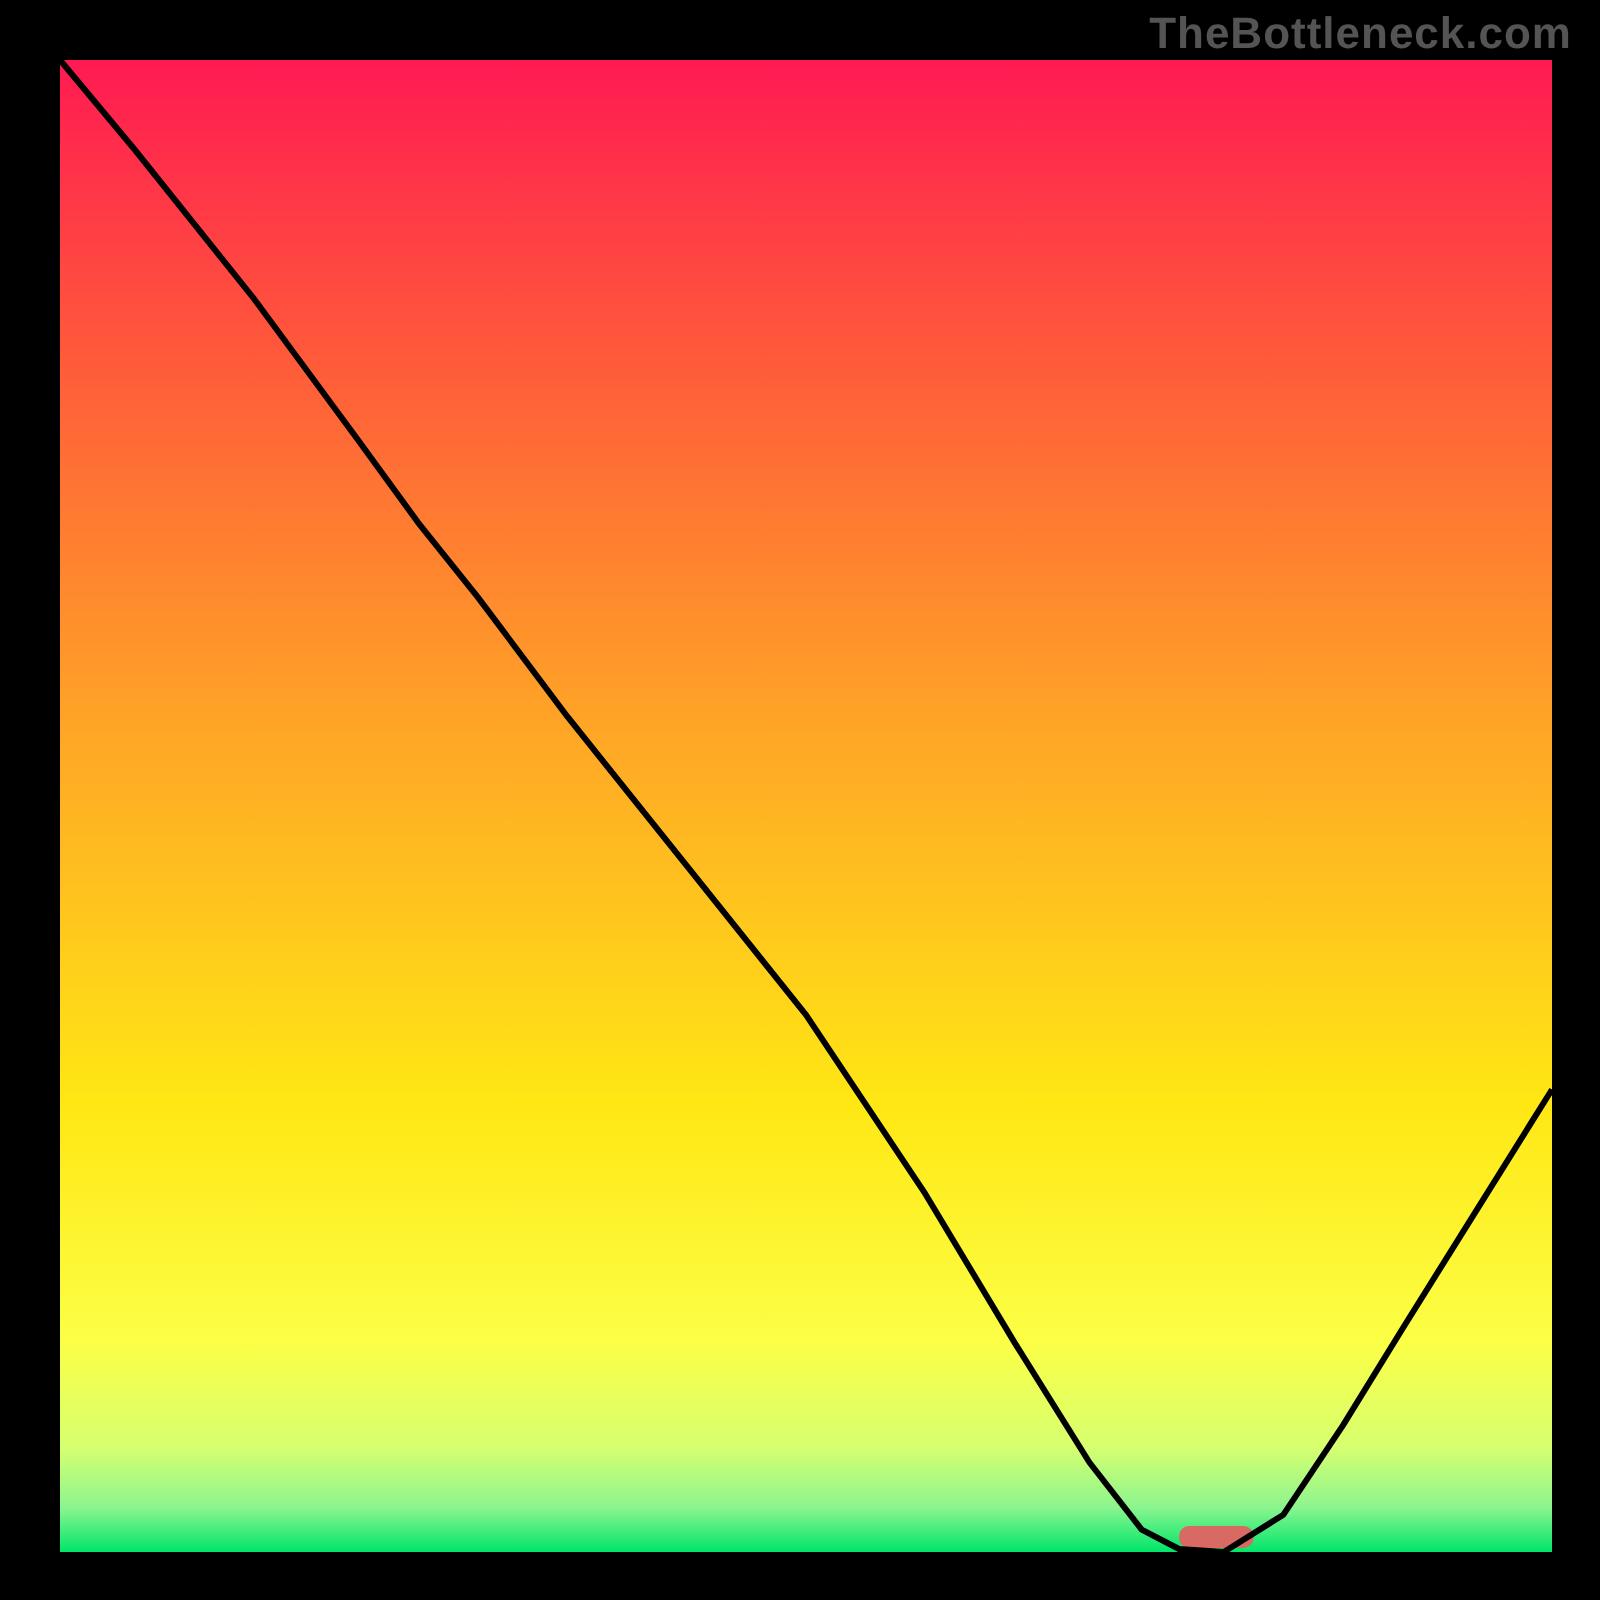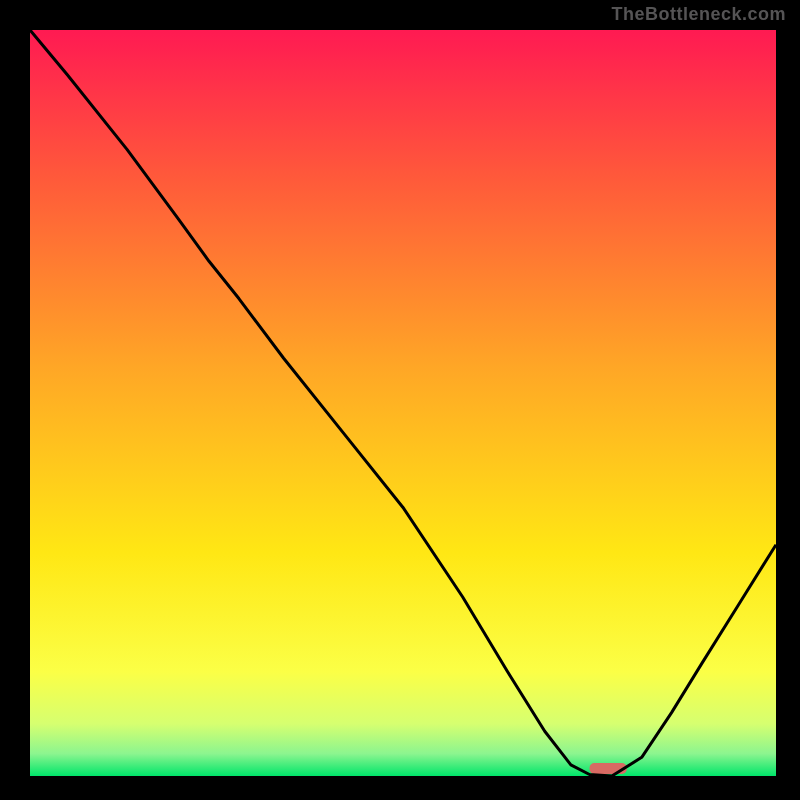--- a/index.html
+++ b/index.html
@@ -15,21 +15,21 @@
     position: relative;
     width: 800px;
     height: 800px;
     background: #000;
   }
   .watermark {
     position: absolute;
     top: 4px;
     right: 14px;
     color: #555455;
-    font-size: 18px;
+    font-size: 22px;
     font-weight: 600;
     letter-spacing: 0.5px;
     z-index: 10;
     pointer-events: none;
   }
   svg.chart {
     position: absolute;
     top: 0;
     left: 0;
     width: 800px;

